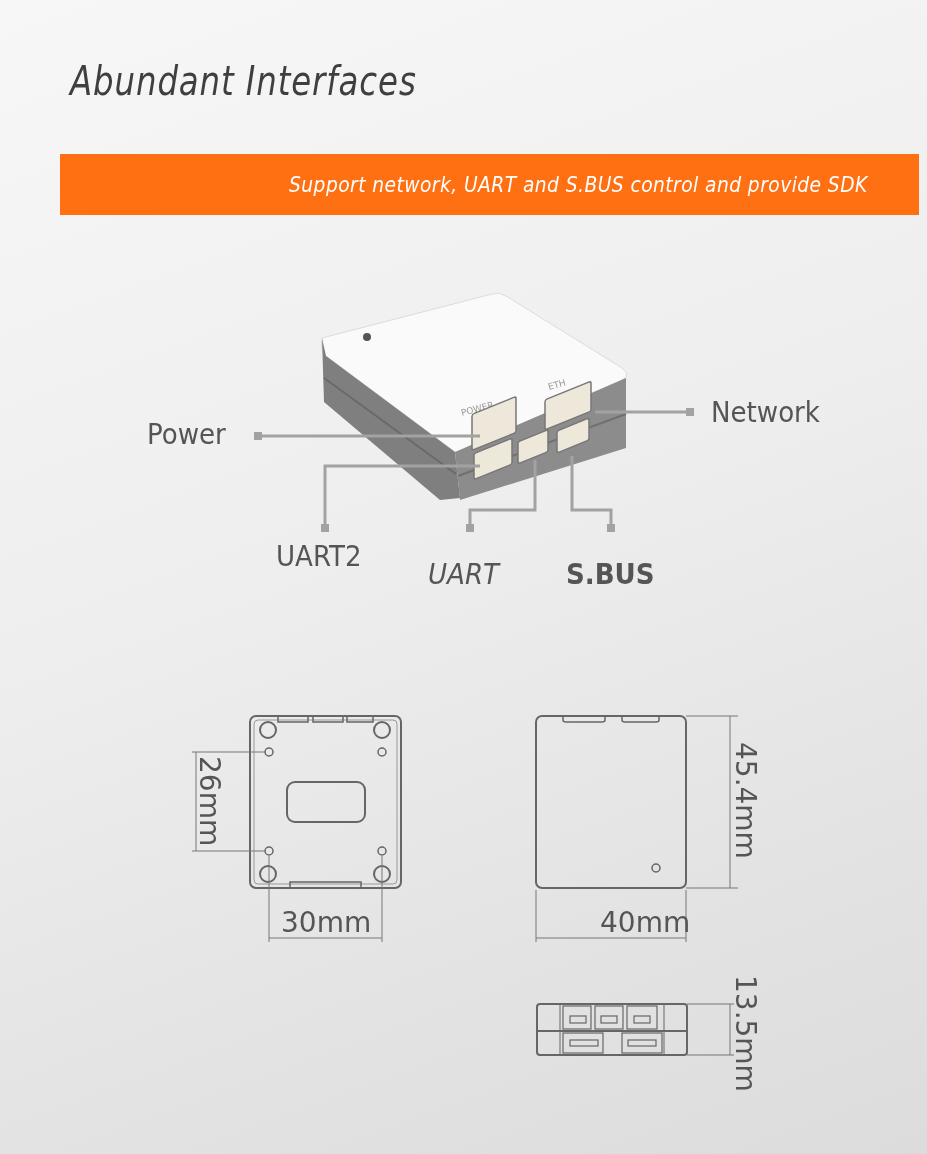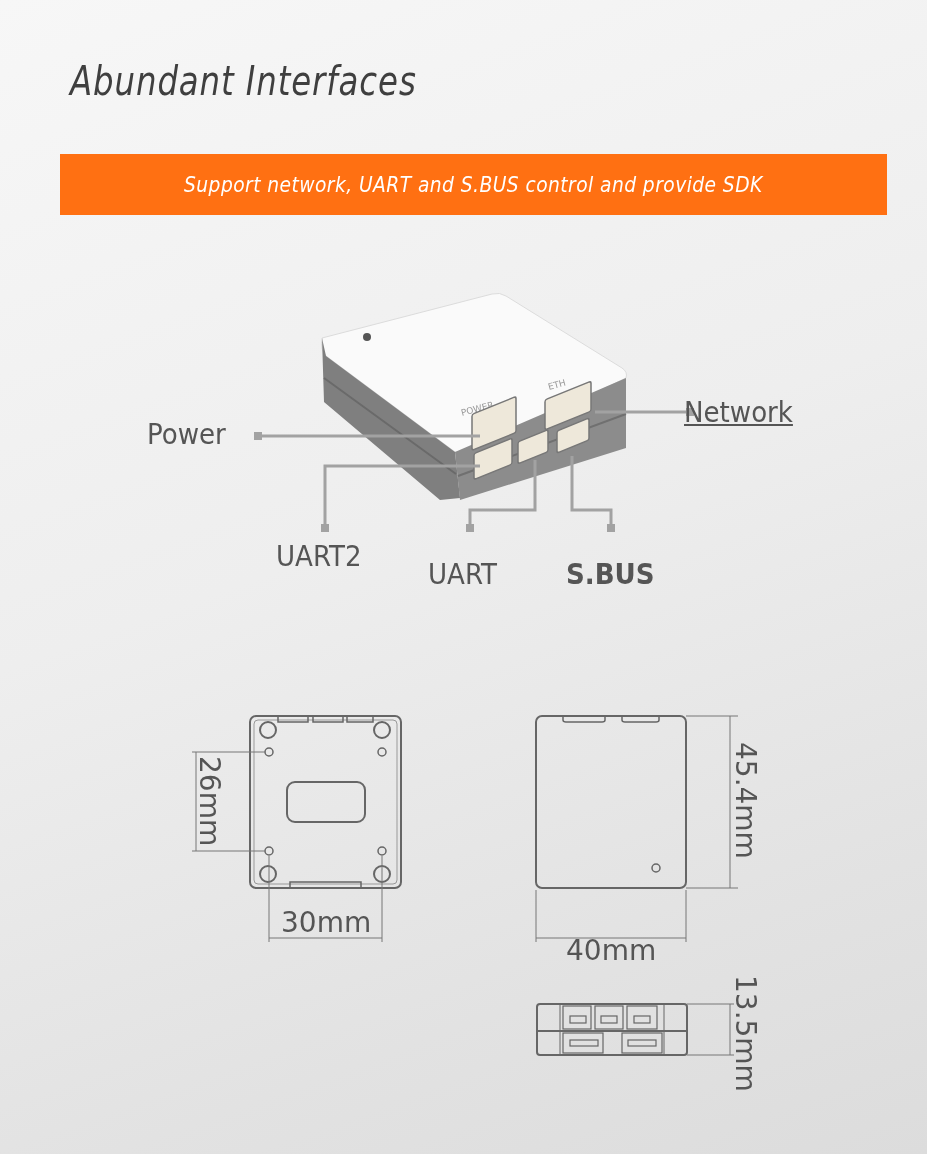--- a/index.html
+++ b/index.html
@@ -9,21 +9,21 @@
     font-family: "DejaVu Sans", sans-serif;
   }
   .abs { position: absolute; }
   .title {
     left: 70px; top: 58px; font-size: 40px; color: #3f3f3f;
     font-family: "DejaVu Sans Condensed", "DejaVu Sans", sans-serif;
     font-style: italic; letter-spacing: 1px; transform: scaleX(0.9); transform-origin: left;
   }
   .banner {
     left: 60px; top: 154px; width: 827px; height: 61px; background: #ff7012;
-    display: flex; align-items: center; justify-content: center;
+    display: flex; align-items: center; justify-content: flex-end; padding-left: 32px;
   }
   .banner span {
     color: #fff; font-size: 22px; font-style: italic; letter-spacing: 0.5px;
     transform: scaleX(0.85);
   }
   .callout { font-size: 29px; color: #555; font-family: "DejaVu Sans Condensed", "DejaVu Sans", sans-serif; }
   .dim { font-size: 28px; color: #555; font-family: "DejaVu Sans", sans-serif; }
   .vert { transform: rotate(90deg); transform-origin: left top; white-space: nowrap; }
   svg { position: absolute; left: 0; top: 0; }
 </style>
@@ -134,22 +134,22 @@
     </g>
   </g>
   <g stroke="#777" stroke-width="1" fill="none">
     <line x1="687" y1="1004" x2="734" y2="1004"></line>
     <line x1="687" y1="1055" x2="734" y2="1055"></line>
     <line x1="730" y1="1004" x2="730" y2="1055"></line>
   </g>
 </svg>
 
 <div class="abs callout" style="left:147px; top:417px;">Power</div>
-<div class="abs callout" style="left:684px; top:395px;text-decoration:underline;">Network</div>
+<div class="abs callout" style="left:711px; top:395px;">Network</div>
 <div class="abs callout" style="left:276px; top:539px;">UART2</div>
-<div class="abs callout" style="left:428px; top:557px;">UART</div>
+<div class="abs callout" style="left:428px; top:557px;font-style:italic;">UART</div>
 <div class="abs callout" style="left:566px; top:557px;font-weight:bold;">S.BUS</div>
 
 <div class="abs dim vert" style="left:226px; top:756px;">26mm</div>
 <div class="abs dim" style="left:281px; top:906px;">30mm</div>
 <div class="abs dim vert" style="left:762px; top:742px;">45.4mm</div>
-<div class="abs dim" style="left:566px; top:906px;margin-top:28px;">40mm</div>
+<div class="abs dim" style="left:600px; top:906px;">40mm</div>
 <div class="abs dim vert" style="left:762px; top:975px;">13.5mm</div>
 
 </body></html>

